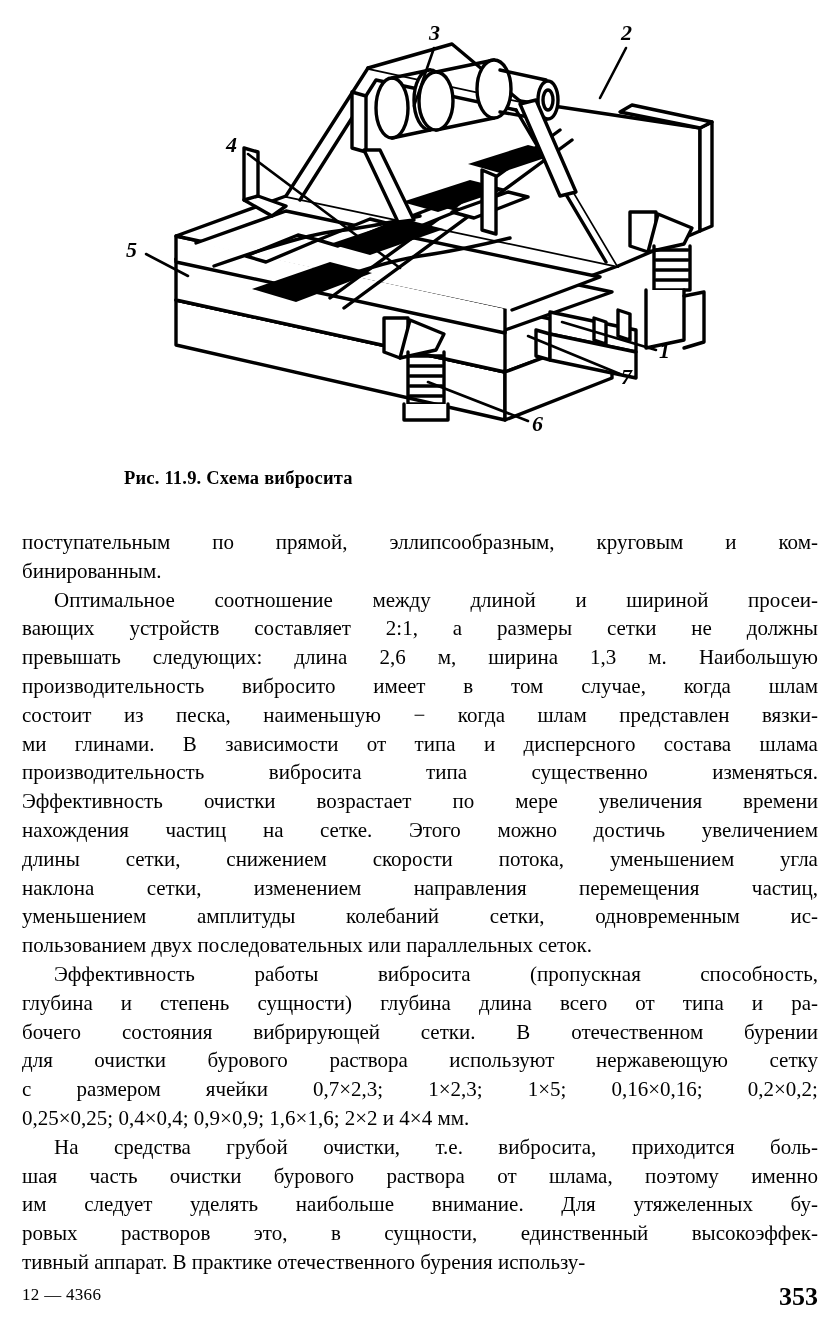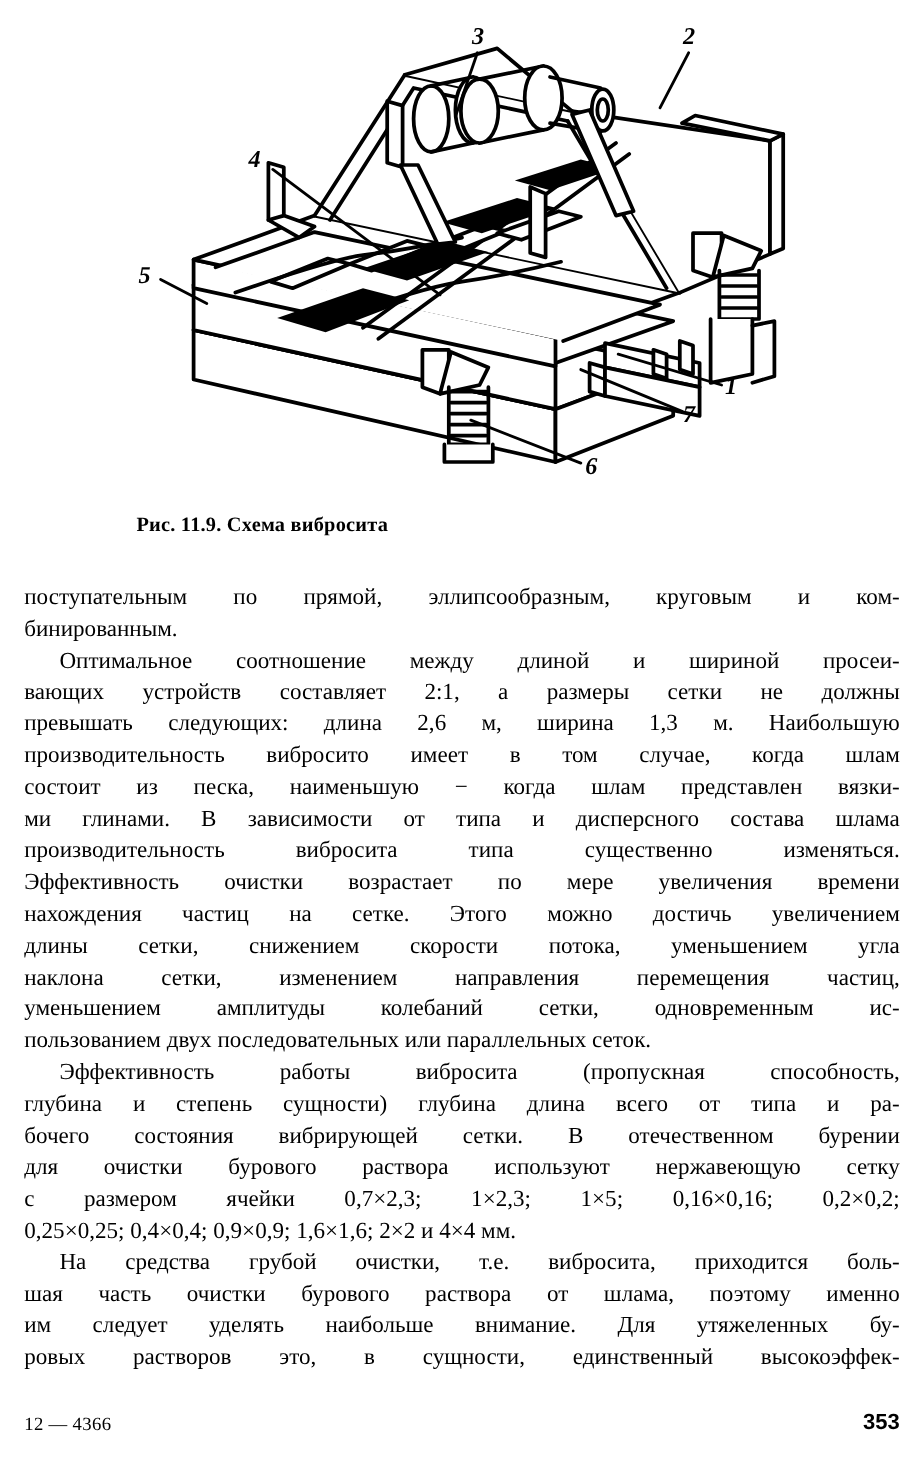--- a/index.html
+++ b/index.html
@@ -108,22 +108,22 @@
     top: 0;
     font-family: "Liberation Serif", "DejaVu Serif", serif;
     font-size: 17px;
     font-weight: normal;
     letter-spacing: 0.3px;
   }
   .page-number {
     position: absolute;
     right: 0;
     top: -3px;
-    font-family: Liberation Sans, sans-serif;
-    font-size: 20px;
+    font-family: Liberation Serif, serif;
+    font-size: 26px;
     font-weight: bold;
   }
 </style>
 </head>
 <body>
 
 <div class="page">
 
   <div class="figure-block">
 
@@ -451,20 +451,21 @@
         </span>
         <span class="just-line">
           <span>ровых</span>
           <span>растворов</span>
           <span>это,</span>
           <span>в</span>
           <span>сущности,</span>
           <span>единственный</span>
           <span>высокоэффек-</span>
         </span>
+        <span class="line">тивный аппарат. В практике отечественного бурения использу-</span>
       </p>
     </div>
 
   <div class="footer">
     <span class="sig-mark">12 — 4366</span>
     <span class="page-number">353</span>
   </div>
 
 </div>
 

